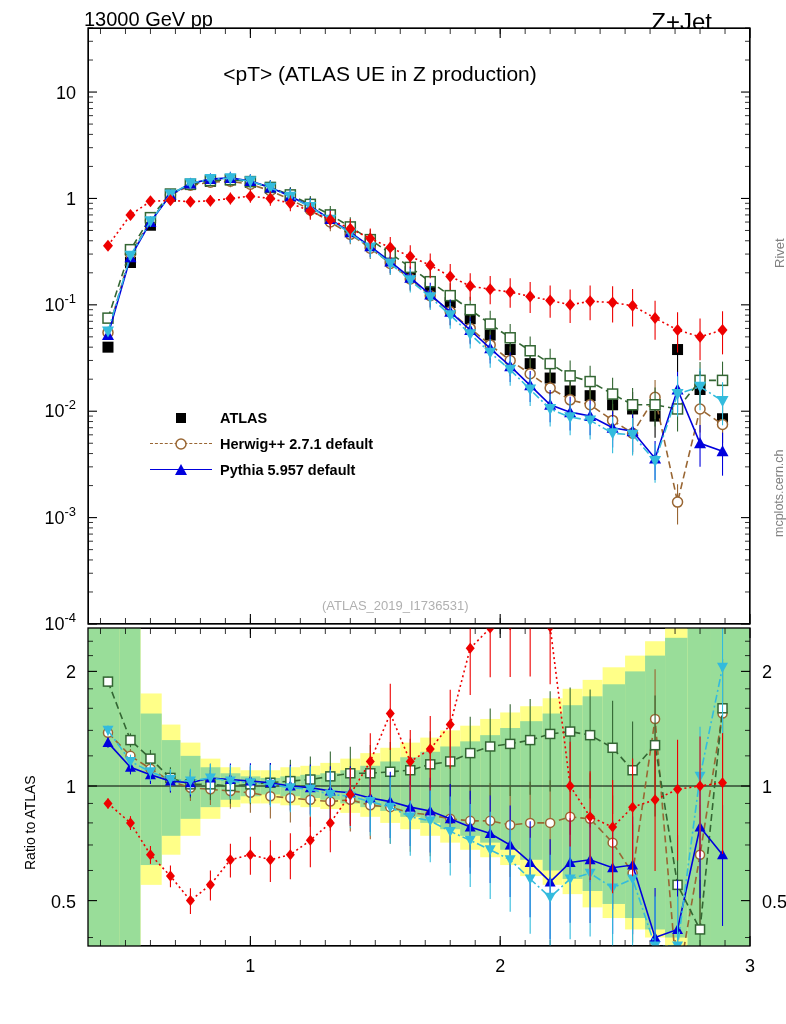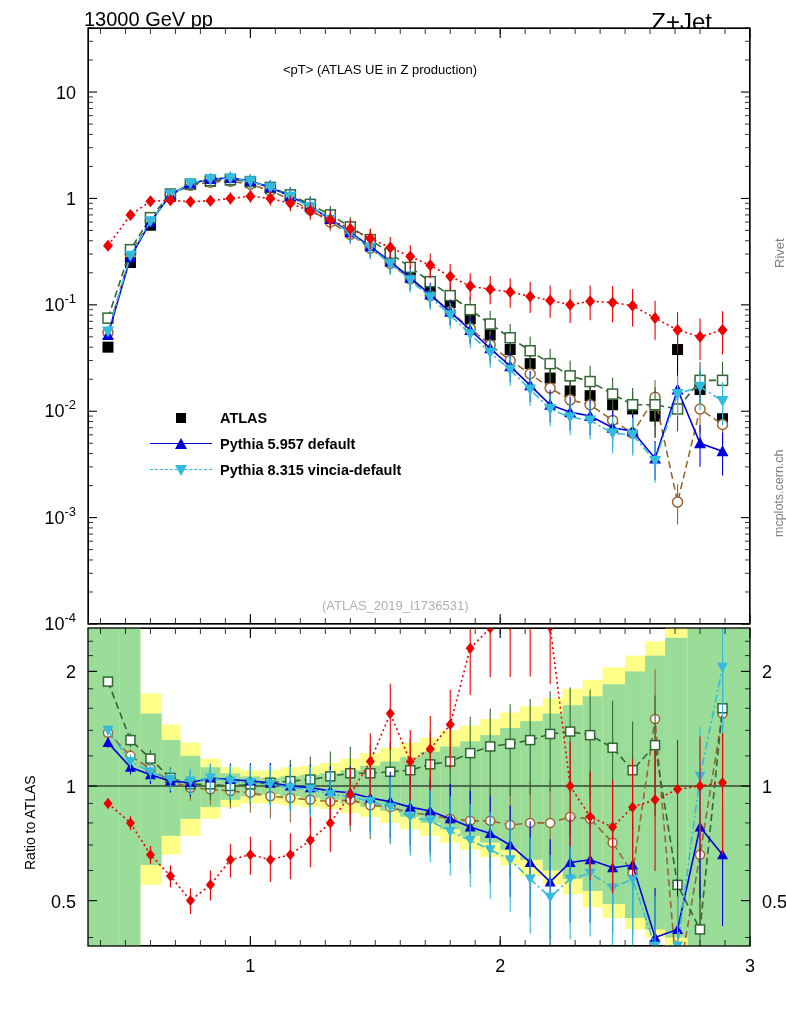--- a/index.html
+++ b/index.html
@@ -4,21 +4,21 @@
 <style>
   html,body{margin:0;padding:0;background:#ffffff;}
   body{width:786px;height:1024px;font-family:"Liberation Sans", sans-serif;color:#000;}
   #root{position:relative;width:786px;height:932px;}
 
   .txt{position:absolute;white-space:nowrap;}
 
   #title-left{left:84px;top:8px;font-size:20px;}
   #title-right{right:74px;top:8px;font-size:24px;}
 
-  #plot-title{position:absolute;left:90px;top:62px;width:580px;text-align:center;font-size:13px;}
+  #plot-title{position:absolute;left:90px;top:62px;width:580px;text-align:center;font-size:21px;}
 
   .rot{position:absolute;transform-origin:0 0;transform:rotate(-90deg);font-size:13px;color:#808080;}
   #rivet-label{left:772px;top:268px;}
   #arxiv-label{left:772px;top:537px;color:#808080;font-size:12.5px;}
 
   #ylabel-ratio{position:absolute;transform-origin:0 0;transform:rotate(-90deg);left:22px;top:870px;font-size:14px;}
 
   .panel{position:absolute;box-sizing:border-box;border:1.3px solid #000;background:#fff;}
   #main-panel{left:88px;top:28px;width:662px;height:596px;}
   #ratio-panel{left:88px;top:628px;width:662px;height:318px;}
@@ -1108,35 +1108,35 @@
           <svg width="16" height="16" style="position:absolute;left:23px;top:2px;">
             <g>
               <rect x="3" y="3" width="10" height="10" fill="#000000"></rect>
             </g>
           </svg>
         </div>
         <span class="lbl">ATLAS</span>
       </div>
       <div class="row">
         <div class="key">
+          <div class="keyline" style="border-top-color: rgb(153, 102, 51); border-top-style: dashed;"></div>
+          <svg width="16" height="16" style="position:absolute;left:23px;top:2px;">
+            <g>
+              <circle cx="8" cy="8" r="5" fill="#fff" stroke="#996633" stroke-width="1.5"></circle>
+            </g>
+          </svg>
+        </div>
+        <span class="lbl">Herwig++ 2.7.1 default</span>
+      </div>
+      <div class="row">
+        <div class="key">
           <div class="keyline" style="border-top-color: rgb(0, 0, 221); border-top-style: solid;"></div>
           <svg width="16" height="16" style="position:absolute;left:23px;top:2px;">
             <g>
               <polygon points="8,2 2,13 14,13" fill="#0000dd"></polygon>
             </g>
           </svg>
         </div>
         <span class="lbl">Pythia 5.957 default</span>
       </div>
-      <div class="row">
-        <div class="key">
-          <div class="keyline" style="border-top-color: rgb(51, 187, 221); border-top-style: dashed;"></div>
-          <svg width="16" height="16" style="position:absolute;left:23px;top:2px;">
-            <g>
-              <polygon points="8,14 2,3 14,3" fill="#33bbdd"></polygon>
-            </g>
-          </svg>
-        </div>
-        <span class="lbl">Pythia 8.315 vincia-default</span>
-      </div>
     </div>
 
 </div>
 
 </body></html>

